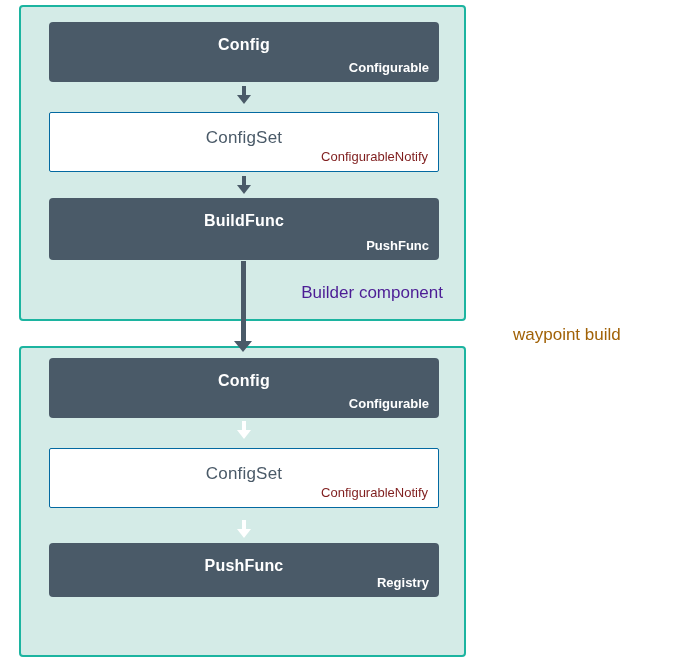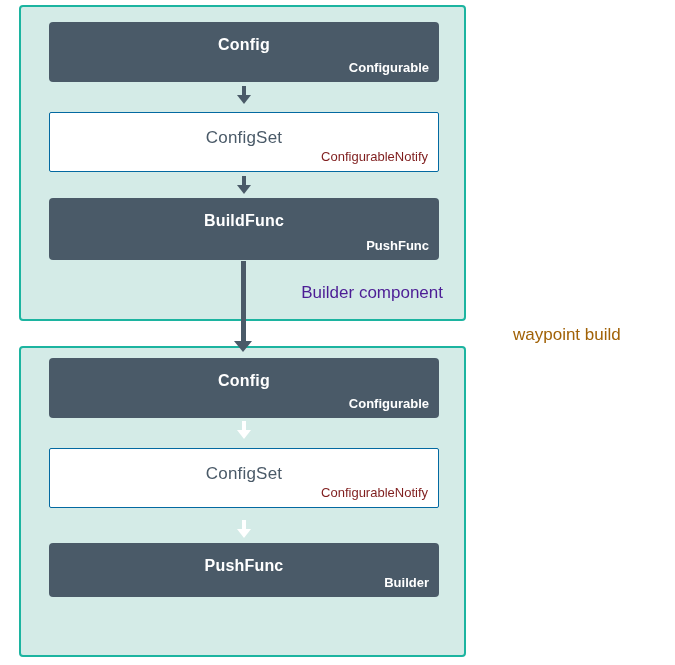--- a/index.html
+++ b/index.html
@@ -225,18 +225,18 @@
       <div class="subtitle">ConfigurableNotify</div>
     </div>
 
     <div class="mini-arrow white arrow-2">
       <div class="shaft"></div>
       <div class="head"></div>
     </div>
 
     <div class="node dark node-3">
       <div class="title">PushFunc</div>
-      <div class="subtitle">Builder</div>
+      <div class="subtitle">Registry</div>
     </div>
 
   </div>
 
 </div>
 
 </body></html>

